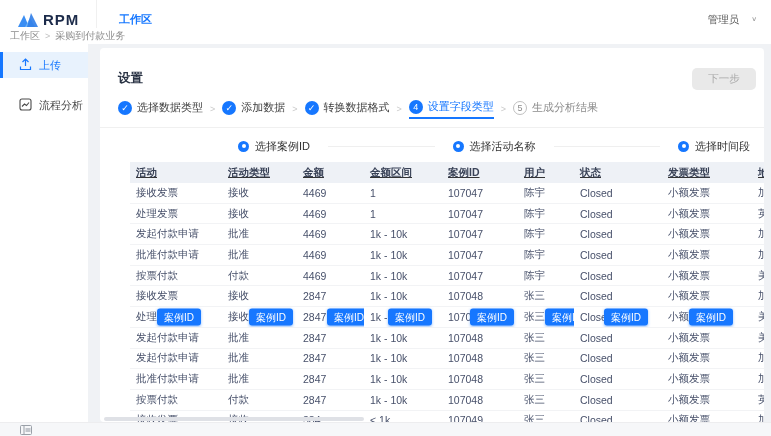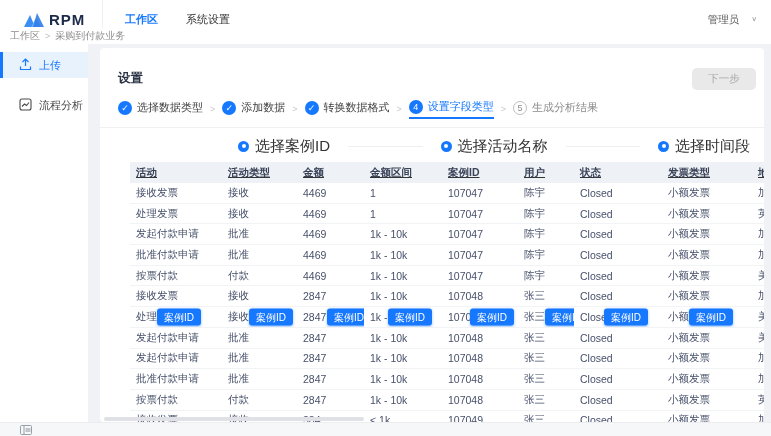--- a/index.html
+++ b/index.html
@@ -1,21 +1,21 @@
 <!DOCTYPE html>
 <html style="--primary: #1677ff;"><head>
 <meta charset="utf-8">
 <style>
   :root{ --primary:#1677ff; }
   *{box-sizing:border-box; margin:0; padding:0;}
   html,body{width:771px;height:436px;overflow:hidden;}
   body{font-family:"Liberation Sans","DejaVu Sans",sans-serif; background:#f0f2f5; position:relative; font-size:11px; color:#333;}
 
   
-  .navbar{position:absolute;top:0;left:0;right:0;height:40px;background:#fff;border-bottom:1px solid #f0f0f0;display:flex;align-items:stretch;padding-left:24px;}
+  .navbar{position:absolute;top:0;left:0;right:0;height:40px;background:#fff;border-bottom:1px solid #f0f0f0;display:flex;align-items:stretch;padding-left:18px;}
   .logo{display:flex;align-items:center;gap:5px;width:78px;}
   .logo-text{font-size:15px;font-weight:bold;color:#1c2b4a;letter-spacing:1px;}
   .nav-tabs{display:flex;align-items:stretch;border-left:1px solid #f0f0f0;padding-left:8px;}
   .nav-tab{display:flex;align-items:center;padding:0 14px;font-size:11px;color:#333;cursor:pointer;position:relative;}
   .nav-tab.active{color:var(--primary);font-weight:bold;}
   .nav-tab.active::after{content:"";position:absolute;left:10px;right:10px;bottom:0;height:2px;background:var(--primary);}
   .user-menu{margin-left:auto;display:flex;align-items:center;gap:12px;padding:0 14px;font-size:10.5px;color:#595959;cursor:pointer;}
   .chev{font-size:8px;color:#999;transform:scaleY(.8);}
 
   
@@ -46,21 +46,21 @@
   .step.done .lbl{color:#404040;}
   .step.active{border-bottom:2px solid var(--primary);}
   .step.active .lbl{color:var(--primary);}
   .step.pending .lbl{color:#8c8c8c;}
   .step-sep{color:#c9c9c9;font-size:9px;}
 
   .divider{border-top:1px solid #f0f0f0;margin:8px 0 0 -18px;}
 
   
   .selectors{display:flex;align-items:center;height:26px;margin:5px 0 3px;padding:0 14px 0 120px;}
-  .selector{display:flex;align-items:center;gap:6px;font-size:15px;color:#333;cursor:grab;white-space:nowrap;}
+  .selector{display:flex;align-items:center;gap:6px;font-size:11px;color:#333;cursor:grab;white-space:nowrap;}
   .sel-dot{width:11px;height:11px;border-radius:50%;background:var(--primary);position:relative;flex:0 0 auto;}
   .sel-dot i{position:absolute;left:50%;top:50%;width:4px;height:4px;margin:-2px 0 0 -2px;border-radius:50%;background:#fff;}
   .sel-line{flex:1;height:1px;background:#efefef;margin:0 18px;}
 
   
   .table{margin:2px 0 0 12px;}
   .tr{display:grid;grid-template-columns:92px 75px 67px 78px 76px 56px 88px 90px 1fr;align-items:center;}
   .thead{height:21px;background:#eef1f6;text-decoration:underline;}
   .th{font-size:10.5px;font-weight:bold;color:#3a4358;padding-left:6px;white-space:nowrap;overflow:hidden;cursor:pointer;}
   .trow{height:20.7px;border-bottom:1px solid #f2f3f5;background:#fff;}
@@ -79,21 +79,20 @@
   <div class="logo">
     <svg width="20" height="16" viewBox="0 0 20 16">
       <polygon points="0,15 6,3 11,15" fill="#3b8ef3"></polygon>
       <polygon points="7,15 12,6 17,15" fill="#6fb3f7"></polygon>
       <polygon points="9,15 13,1 20,15" fill="#2f7de8" opacity="0.9"></polygon>
     </svg>
     <span class="logo-text">RPM</span>
   </div>
   <nav class="nav-tabs">
       <div class="nav-tab active">工作区</div>
-      <div class="nav-tab">系统设置</div>
     </nav>
   <div class="user-menu">
     <span>管理员</span>
     <span class="chev">∨</span>
   </div>
 </header>
 
 <div class="breadcrumb">
     <span class="crumb">工作区</span>
     <span class="crumb-sep">&gt;</span>

